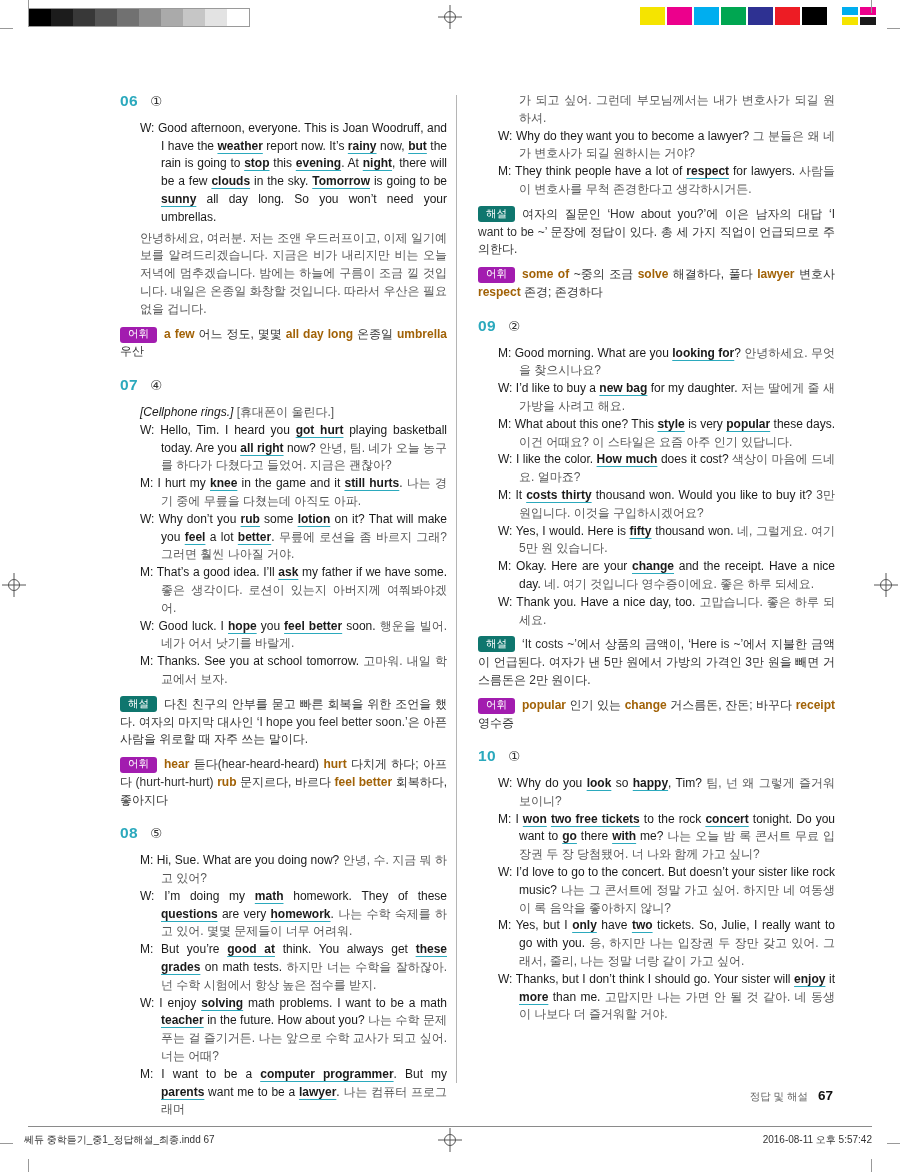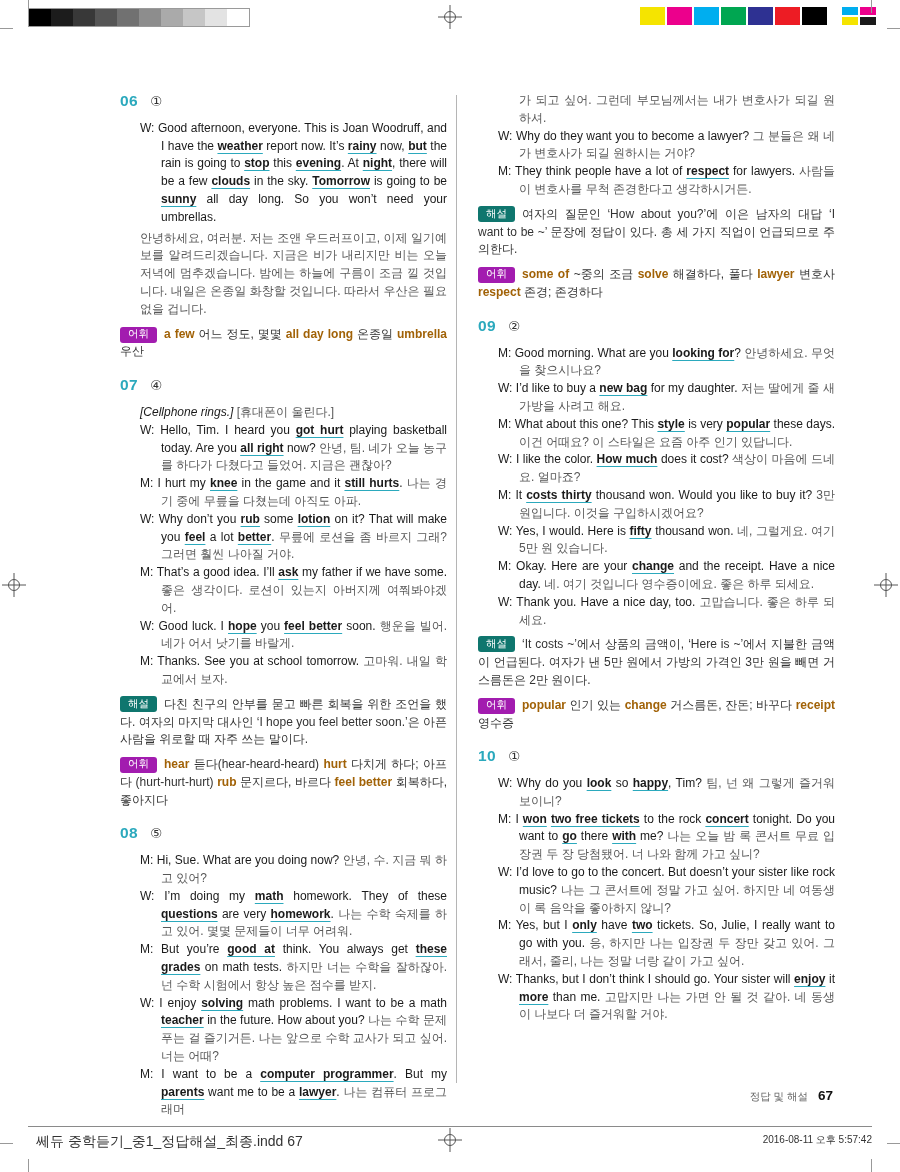--- a/index.html
+++ b/index.html
@@ -11,21 +11,21 @@
   .grayscale { position:absolute; left:28px; top:8px; display:flex; height:17px; border:1px solid #9a9a9a; box-sizing:content-box; }
   .gs { width:22px; height:17px; display:block; }
   .colorbar { position:absolute; left:640px; top:7px; display:flex; }
   .cs { width:25px; height:18px; display:block; margin-right:2px; }
   .smallcolors { position:absolute; left:842px; top:7px; display:grid; grid-template-columns:16px 16px; grid-auto-rows:8px; gap:2px; }
   .scs { display:block; }
   .regmark { position:absolute; width:24px; height:24px; }
   .regmark line, .regmark circle { stroke:#555; stroke-width:1; fill:none; }
   .crop { position:absolute; background:#999; }
   .footrule { position:absolute; left:28px; right:28px; top:1126px; height:1px; background:#8a8a8a; }
-  .foot-left  { position:absolute; left:36px;  top:1133px; font-size:14px; color:#333;text-align:right; }
+  .foot-left  { position:absolute; left:24px;  top:1133px; font-size:10px; color:#333;text-align:right; }
   .foot-right { position:absolute; right:28px; top:1133px; font-size:10px; color:#333; }
   
   .divider { position:absolute; left:456px; top:95px; height:988px; width:1px; background:#b5b5b5; }
   .content { position:absolute; left:120px; top:92px; display:flex; }
   .col { font-size:12px; line-height:17.8px; text-align:justify; }
   #col-0 { width:327px; }
   #col-1 { width:357px; margin-left:31px; }
   .qhead { margin:15px 0 8px; }
   .qhead:first-child { margin-top:0; }
   .qnum { color:#2ba9bd; font-weight:bold; font-size:15.5px; letter-spacing:0.5px; }

